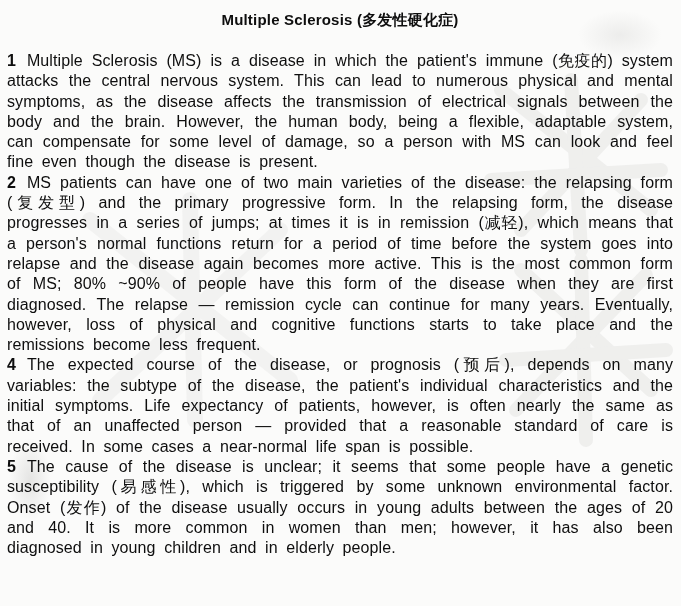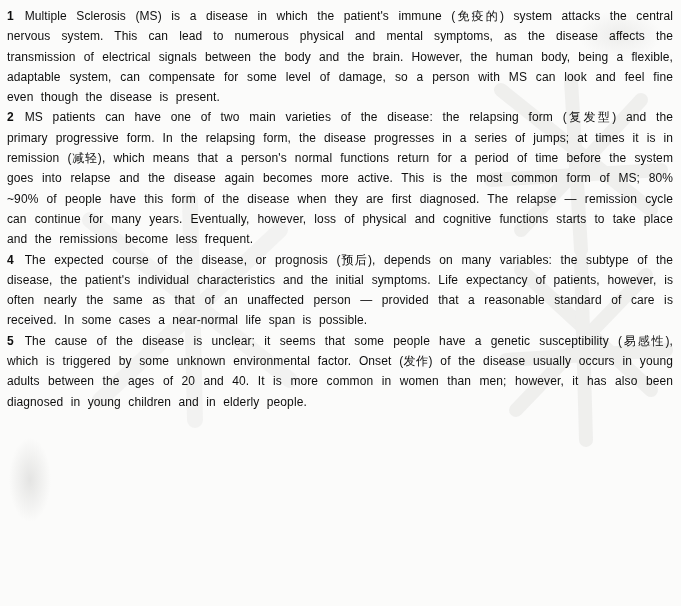--- a/index.html
+++ b/index.html
@@ -23,21 +23,21 @@
   h1.doc-title {
     font-size: 15px;
     font-weight: bold;
     text-align: center;
     margin: 5px 0 21px 0;
     letter-spacing: 0.2px;
   }
   p.para {
     margin: 0;
     text-align: justify;
-    font-size: 12px;
+    font-size: 16px;
     line-height: 20.3px;
     word-spacing: 4px;
     letter-spacing: 0.1px;
   }
   p.para .num {
     font-weight: bold;
     margin-right: 11px;
     letter-spacing: 0;
   }
   
@@ -76,20 +76,21 @@
 </svg>
 <svg class="artifact watermark-mid" width="260" height="260" viewBox="0 0 260 260">
   <g stroke="#8a8a88" stroke-width="16" stroke-linecap="round" fill="none">
     <path d="M30 40 L230 200"></path>
     <path d="M220 50 L40 220"></path>
     <path d="M130 20 L135 240"></path>
   </g>
 </svg>
 
 <div class="page">
+  <h1 class="doc-title">Multiple Sclerosis (多发性硬化症)</h1>
 
   <p class="para">
     <span class="num">1</span><span>Multiple Sclerosis (MS) is a disease in which the patient's immune (免疫的) system attacks the central nervous system. This can lead to numerous physical and mental symptoms, as the disease affects the transmission of electrical signals between the body and the brain. However, the human body, being a flexible, adaptable system, can compensate for some level of damage, so a person with MS can look and feel fine even though the disease is present.</span>
   </p>
 
   <p class="para">
     <span class="num">2</span><span>MS patients can have one of two main varieties of the disease: the relapsing form (复发型) and the primary progressive form. In the relapsing form, the disease progresses in a series of jumps; at times it is in remission (减轻), which means that a person's normal functions return for a period of time before the system goes into relapse and the disease again becomes more active. This is the most common form of MS; 80% ~90% of people have this form of the disease when they are first diagnosed. The relapse — remission cycle can continue for many years. Eventually, however, loss of physical and cognitive functions starts to take place and the remissions become less frequent.</span>
   </p>
 
 

